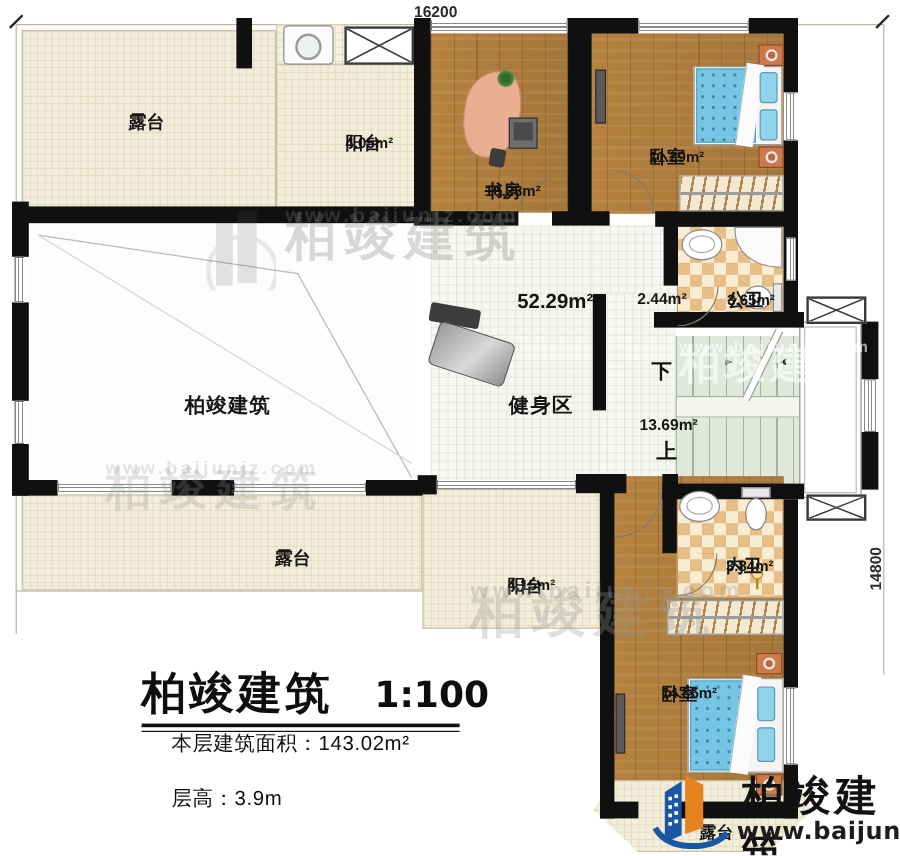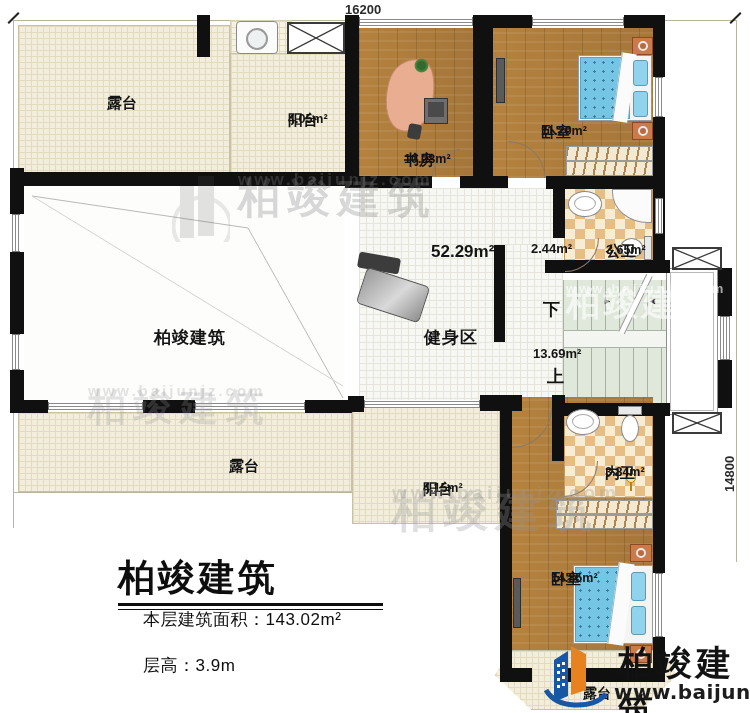--- a/index.html
+++ b/index.html
@@ -337,20 +337,21 @@
   <div class="wm lite" style="left:566px;top:281px;">
     <span class="t1" style="font-size:34px;letter-spacing:4px;">柏竣建筑</span>
     <span class="t2" style="font-size:13px;">www.baijunjz.com</span>
     </div>
   <div class="wm gray" style="left:392px;top:482px;color:rgba(150,150,150,.30);">
     <span class="t1" style="font-size:44px;">柏竣建筑</span>
     <span class="t2" style="font-size:19px;letter-spacing:4px;">www.baijunjz.com</span>
     </div>
 
   <div class="title-main" style="left:118px;top:553px;">柏竣建筑</div>
+  <div class="title-scale" style="left:312px;top:562px;">1:100</div>
   <div class="title-rule" style="left:118px;top:603px;width:265px;height:3px;"></div>
   <div class="title-rule" style="left:118px;top:609px;width:265px;height:1px;"></div>
   <div class="info" style="left:143px;top:608px;">本层建筑面积：143.02m²</div>
   <div class="info" style="left:143px;top:654px;">层高：3.9m</div>
 
   <svg class="brand-icon" style="left:540px;top:638px;width:74px;height:70px;" viewBox="0 0 74 70">
     <path d="M6 52 Q14 66 34 67 Q56 68 66 56" fill="none" stroke="#1857a4" stroke-width="5"></path>
     <polygon points="14,22 28,13 28,58 14,64" fill="#1857a4"></polygon>
     <polygon points="31,8 46,16 46,52 31,57" fill="#e8821e"></polygon>
     <rect x="17" y="26" width="3" height="3" fill="#fff"></rect>

